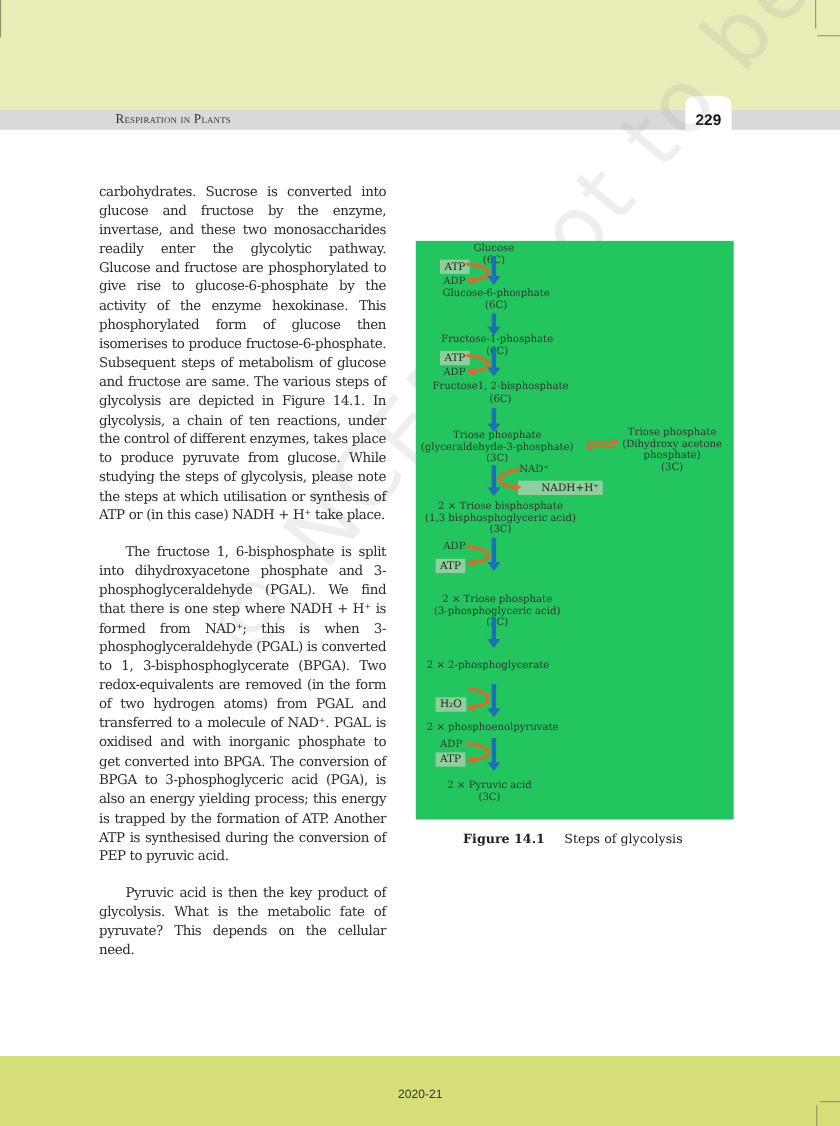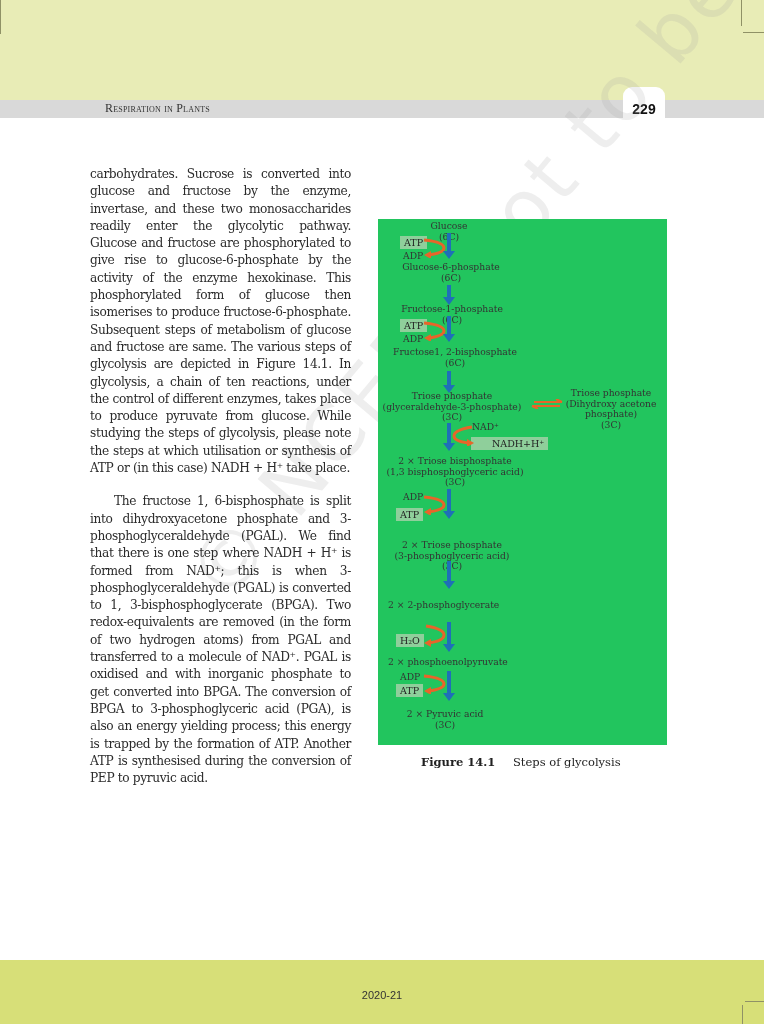--- a/index.html
+++ b/index.html
@@ -54,20 +54,21 @@
 <div class="header-bar"></div>
 <div class="running-head">Respiration in Plants</div>
 <div class="page-tab"></div>
 <div class="page-num">229</div>
 
 <div class="watermark">© NCERT not to be republished</div>
 
 <div class="body-text">
   <p>carbohydrates. Sucrose is converted into glucose and fructose by the enzyme, invertase, and these two monosaccharides readily enter the glycolytic pathway. Glucose and fructose are phosphorylated to give rise to glucose-6-phosphate by the activity of the enzyme hexokinase. This phosphorylated form of glucose then isomerises to produce fructose-6-phosphate. Subsequent steps of metabolism of glucose and fructose are same. The various steps of glycolysis are depicted in Figure 14.1. In glycolysis, a chain of ten reactions, under the control of different enzymes, takes place to produce pyruvate from glucose. While studying the steps of glycolysis, please note the steps at which utilisation or synthesis of ATP or (in this case) NADH + H⁺ take place.</p>
   <p class="indent">The fructose 1, 6-bisphosphate is split into dihydroxyacetone phosphate and 3-phosphoglyceraldehyde (PGAL). We find that there is one step where NADH + H⁺ is formed from NAD⁺; this is when 3-phosphoglyceraldehyde (PGAL) is converted to 1, 3-bisphosphoglycerate (BPGA). Two redox-equivalents are removed (in the form of two hydrogen atoms) from PGAL and transferred to a molecule of NAD⁺. PGAL is oxidised and with inorganic phosphate to get converted into BPGA. The conversion of BPGA to 3-phosphoglyceric acid (PGA), is also an energy yielding process; this energy is trapped by the formation of ATP. Another ATP is synthesised during the conversion of PEP to pyruvic acid.</p>
+  <p class="indent">Pyruvic acid is then the key product of glycolysis. What is the metabolic fate of pyruvate? This depends on the cellular need.</p>
 </div>
 
 <div class="figure">
 
   <div class="lbl" style="left:50px;top:2px;width:42px;">
     <div>Glucose</div>
     <div>(6C)</div>
   </div>
   <span class="chip" style="left:22px;top:17px;">ATP</span>
   <div class="lbl" style="left:25px;top:32px;">ADP</div>

